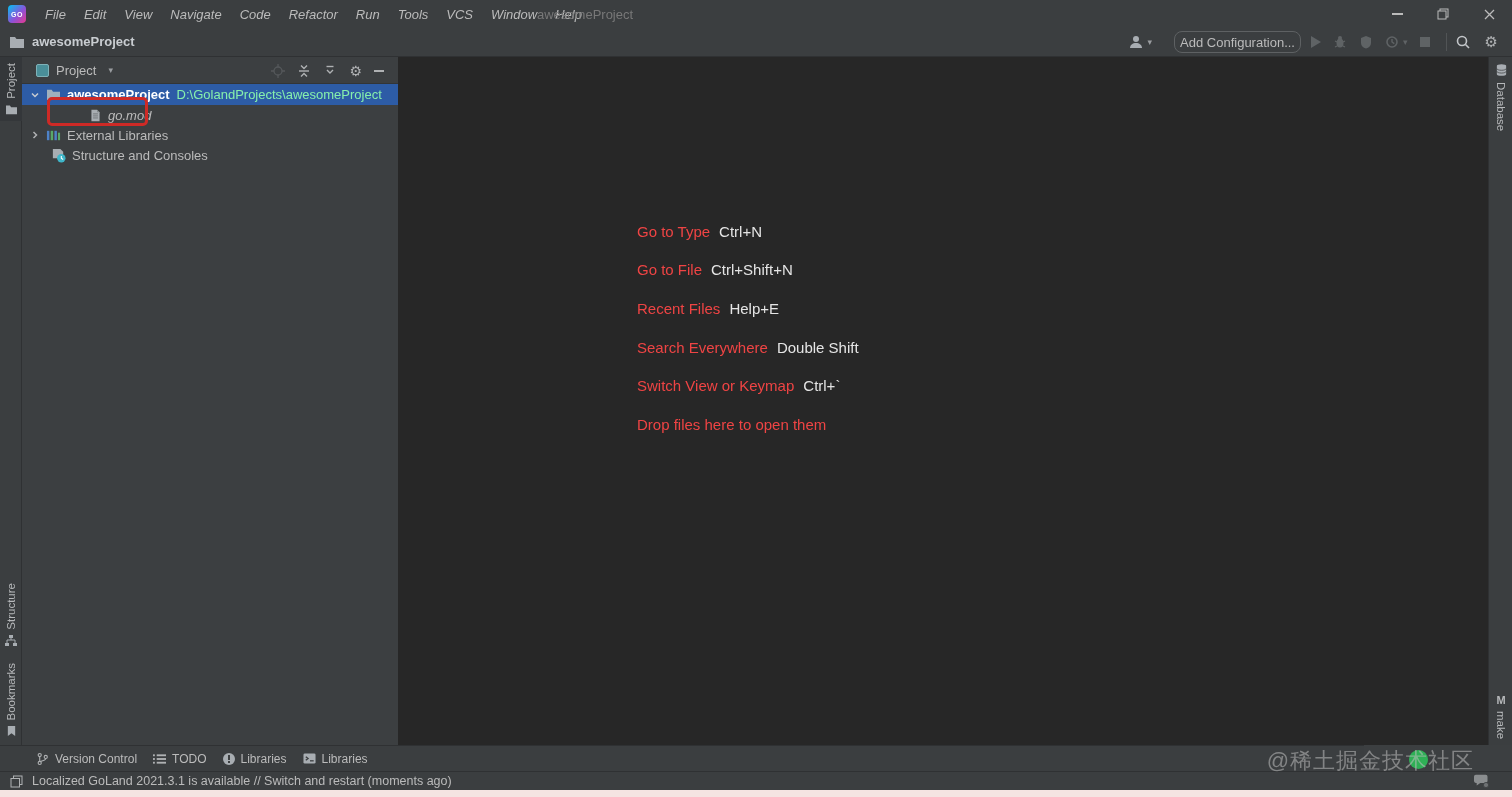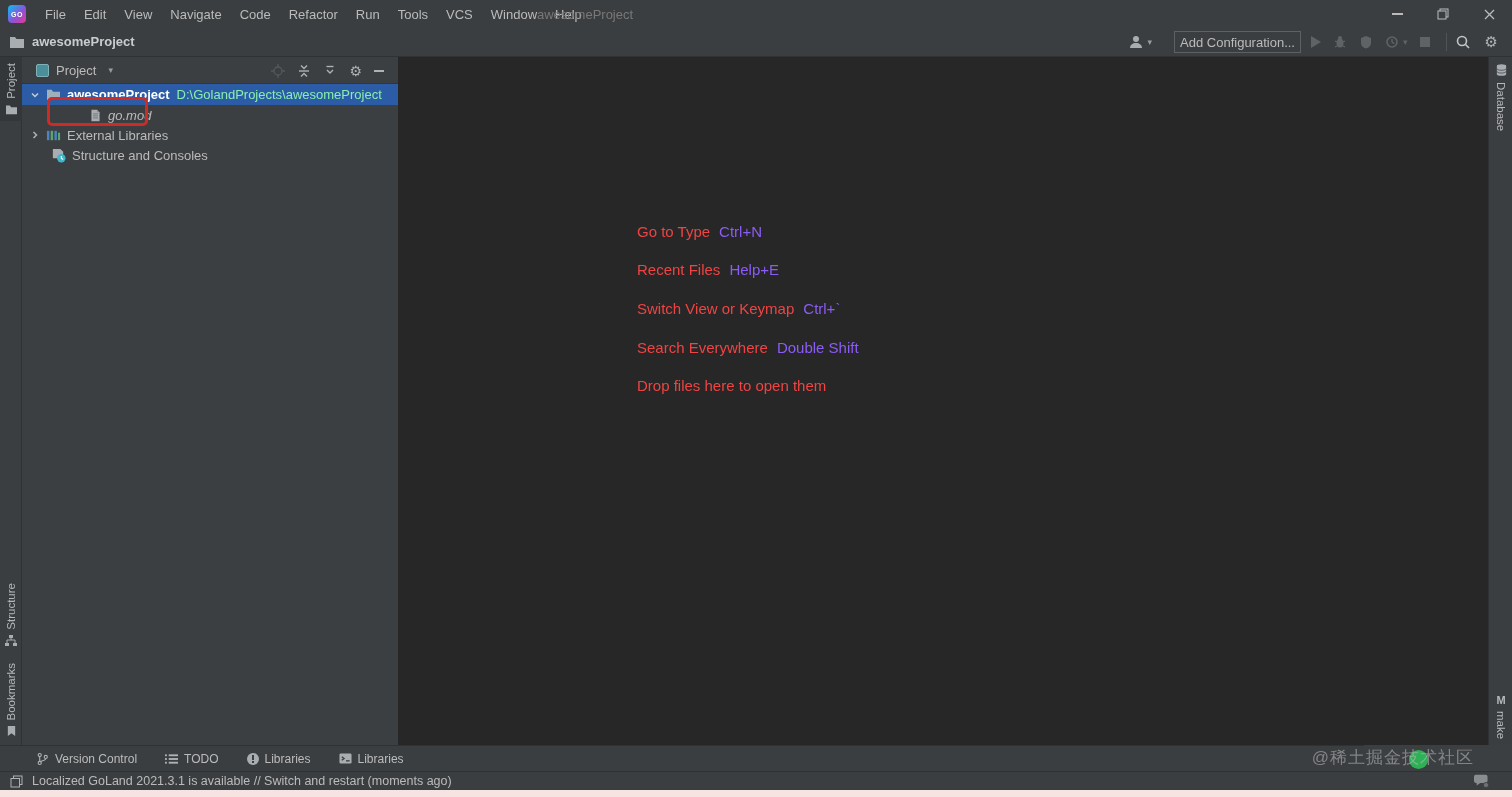--- a/index.html
+++ b/index.html
@@ -7,34 +7,34 @@
   body { font-family:"Liberation Sans",sans-serif; background:#3C3F41; position:relative; color:#BBBBBB; }
   svg { display:block; }
 
   
   .titlebar { position:absolute; left:0; top:0; width:1512px; height:28px; background:#3B3E40; display:flex; align-items:center; }
   .logo { width:18px; height:18px; margin:0 10px 0 8px; border-radius:4px;
           background:linear-gradient(135deg,#00C4F4 0%,#8A53D9 55%,#E8398F 100%);
           display:flex; align-items:center; justify-content:center; }
   .logo span { color:#fff; font-size:7px; font-weight:bold; letter-spacing:.5px; }
   .menu { display:flex; align-items:center; height:100%; }
-  .menu-item { padding:0 9px; font-size:13px; color:#BBBBBB; height:100%; display:flex; align-items:center; cursor:default; }
+  .menu-item { padding:0 9px; font-size:13px; color:#BBBBBB; height:100%; display:flex; align-items:center; cursor:default;font-style:italic; }
   .win-title { position:absolute; left:537px; top:0; height:28px; display:flex; align-items:center; font-size:13px; color:#787878; }
   .win-controls { position:absolute; right:0; top:0; height:28px; display:flex; }
   .win-btn { width:46px; height:28px; display:flex; align-items:center; justify-content:center; }
   .min-bar { width:11px; height:1.5px; background:#BBBBBB; }
 
   
   .toolbar { position:absolute; left:0; top:28px; width:1512px; height:29px; background:#3B3E40; border-bottom:1px solid #2F3133; }
   .crumb { position:absolute; left:9px; top:6px; display:flex; align-items:center; gap:7px; }
   .crumb-label { font-size:13px; font-weight:bold; color:#C9CDD1; }
   .tb-right { position:absolute; right:0; top:0; height:28px; display:flex; align-items:center; }
   .user-wrap { display:flex; align-items:center; gap:3px; margin-right:22px; }
   .caret { font-family:"DejaVu Sans",sans-serif; font-size:9px; color:#9A9DA0; }
-  .addcfg { width:127px; height:22px; border:1px solid #5E6163; border-radius:0; background:transparent;
+  .addcfg { width:127px; height:22px; border:1px solid #5E6163; border-radius:8px; background:transparent;
             color:#BBBBBB; font-size:13px; font-family:"Liberation Sans",sans-serif; margin-right:10px; }
   .run-icons { display:flex; align-items:center; gap:12px; margin-right:8px; }
   .play-tri { width:0; height:0; border-left:10px solid #5F6365; border-top:6px solid transparent; border-bottom:6px solid transparent; }
   .stop-sq { width:10px; height:10px; background:#5F6365; }
   .tb-sep { width:1px; height:18px; background:#515456; margin:0 8px; }
   .gear { font-family:"DejaVu Sans",sans-serif; font-size:15px; color:#AFB1B3; line-height:1; }
   .tail-icons { display:flex; align-items:center; gap:14px; margin-right:14px; }
 
   
   .main { position:absolute; left:0; top:57px; width:1512px; height:688px; }
@@ -68,35 +68,35 @@
   .chev { width:10px; height:10px; margin-left:8px; margin-right:6px; }
   .no-chev { width:16px; margin-left:8px; }
   .indent2 { width:38px; }
   .red-box { position:absolute; left:25px; top:-8px; width:101px; height:29px; border:3px solid #CE2A26; border-radius:5px; pointer-events:none; }
 
   
   .editor { position:absolute; left:398px; top:0; width:1090px; height:688px; background:#272727; }
   .shortcuts { position:absolute; left:239px; top:155px; }
   .srow { height:38.6px; display:flex; align-items:center; font-size:15px; }
   .slabel { color:#ef4444; }
-  .skeys { color:#8b5cf6; margin-left:9px; }
+  .skeys { color:#e5e5e5; margin-left:9px; }
 
   
   .btoolbar { position:absolute; left:0; top:745px; width:1364px; height:26px; background:#3B3E40; border-top:1px solid #2F3133;
-              display:flex; align-items:center; padding-left:36px; gap:28px; }
+              display:flex; align-items:center; padding-left:36px; gap:16px; }
   .bitem { display:flex; align-items:center; gap:6px; font-size:12px; color:#BBBBBB; }
   .prob-circ { width:12px; height:12px; border-radius:50%; background:#A8ADB2; position:relative; }
   .prob-circ .bar { position:absolute; left:5px; top:2px; width:2px; height:5px; background:#3C3F41; }
   .prob-circ .dot { position:absolute; left:5px; top:8px; width:2px; height:2px; background:#3C3F41; }
 
   .statusbar { position:absolute; left:0; top:771px; width:1512px; height:19px; background:#3B3E40; border-top:1px solid #2F3133;
                display:flex; align-items:center; padding-left:10px; gap:9px; font-size:12.5px; color:#BBBBBB; }
   .pinkstrip { position:absolute; left:0; top:790px; width:1512px; height:7px; background:#F5E4E2; }
 
-  .watermark { position:absolute; top:746px; right:38px; font-size:17px; color:rgba(190,190,190,0.55); letter-spacing:1px; z-index:5; }
+  .watermark { position:absolute; top:746px; right:38px; font-size:22px; color:rgba(190,190,190,0.55); letter-spacing:1px; z-index:5; }
   .wm-circle { position:absolute; top:750px; right:84px; width:19px; height:19px; border-radius:50%; background:#2EBD59; opacity:.9; z-index:4; }
   .eventlog { position:absolute; top:773px; right:22px; z-index:6; }
 </style>
 </head>
 <body>
 
 <div class="titlebar">
   <div class="logo">
       <span>GO</span>
     </div>
@@ -276,30 +276,34 @@
     </div>
   </div>
 
   <div class="editor">
     <div class="shortcuts">
       <div class="srow">
         <span class="slabel">Go to Type</span>
         <span class="skeys">Ctrl+N</span>
       </div>
       <div class="srow">
+        <span class="slabel">Go to File</span>
+        <span class="skeys">Ctrl+Shift+N</span>
+      </div>
+      <div class="srow">
         <span class="slabel">Recent Files</span>
         <span class="skeys">Help+E</span>
       </div>
       <div class="srow">
+        <span class="slabel">Search Everywhere</span>
+        <span class="skeys">Double Shift</span>
+      </div>
+      <div class="srow">
         <span class="slabel">Switch View or Keymap</span>
         <span class="skeys">Ctrl+`</span>
-      </div>
-      <div class="srow">
-        <span class="slabel">Search Everywhere</span>
-        <span class="skeys">Double Shift</span>
       </div>
       <div class="srow">
         <span class="slabel">Drop files here to open them</span>
       </div>
     </div>
   </div>
 
   <div class="rstripe">
     <div class="rtab" style="top:6px;">
       <svg width="13" height="14" viewBox="0 0 14 14">

